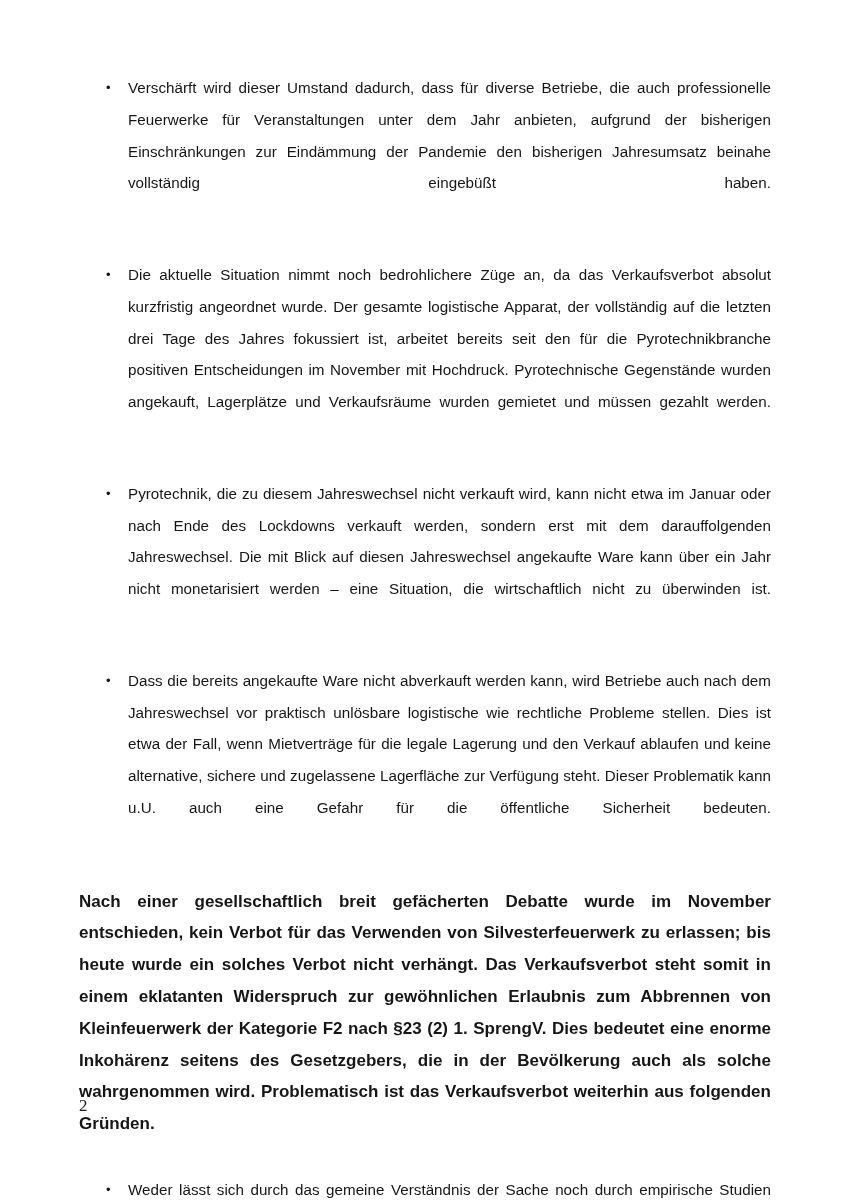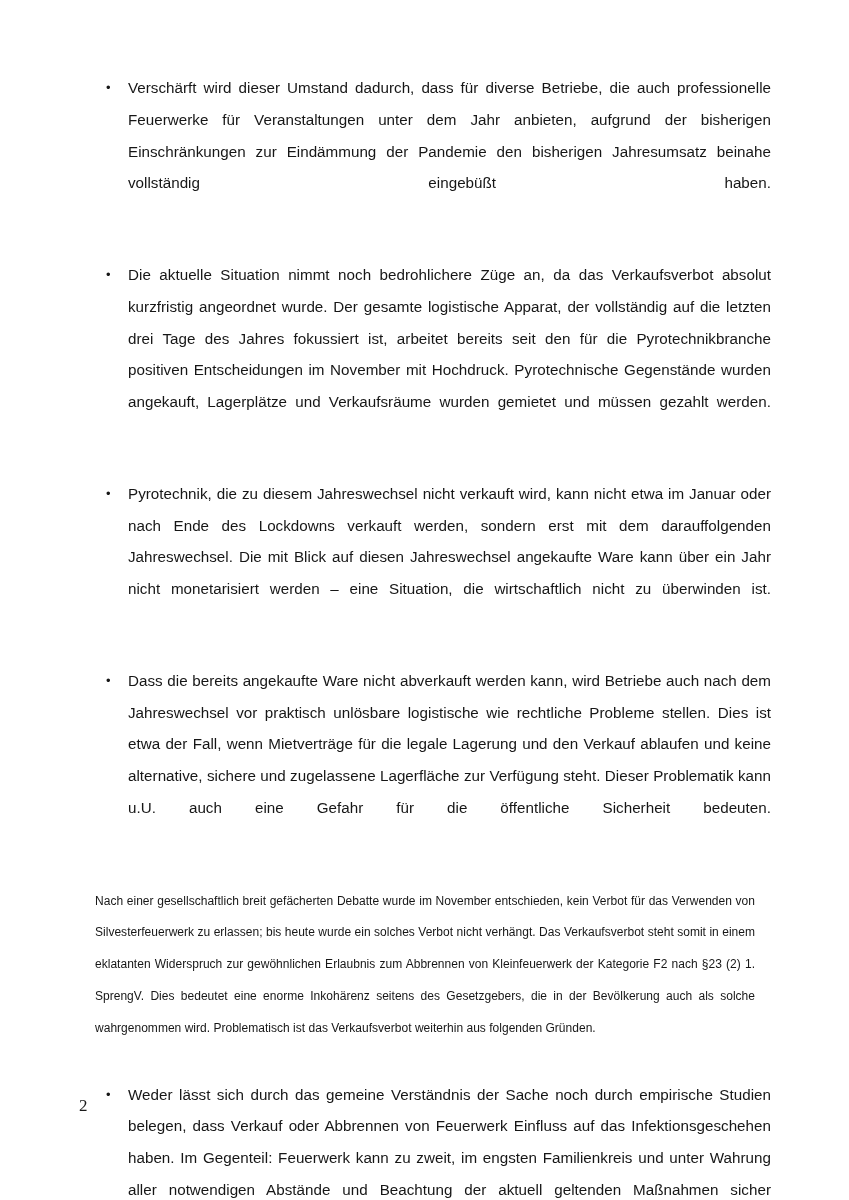--- a/index.html
+++ b/index.html
@@ -60,26 +60,27 @@
   
   .bullet-text::after,
   .body-text::after {
     content: "";
     display: inline-block;
     width: 100%;
   }
 
   
   .body-para {
-    margin: 16px;
+    margin: 0;
     text-align: justify;
     text-justify: inter-word;
-    font-size: 12px;
+    font-size: 17px;
     line-height: 31.8px;
     letter-spacing: 0.02px;
+    font-weight: bold;
   }
 
   .block-gap-before {
     margin-top: 30px;
   }
   .block-gap-after {
     margin-top: 34px;
   }
 
   

